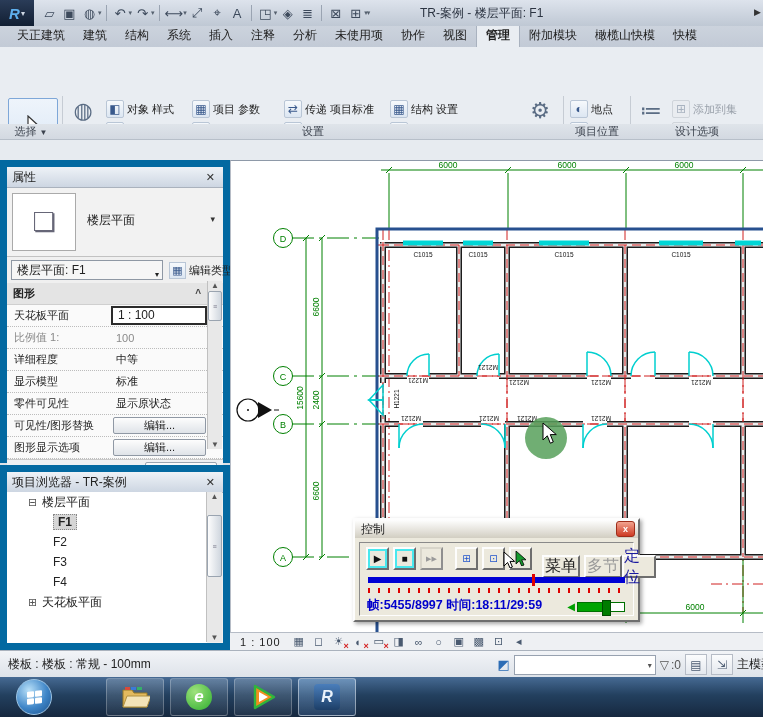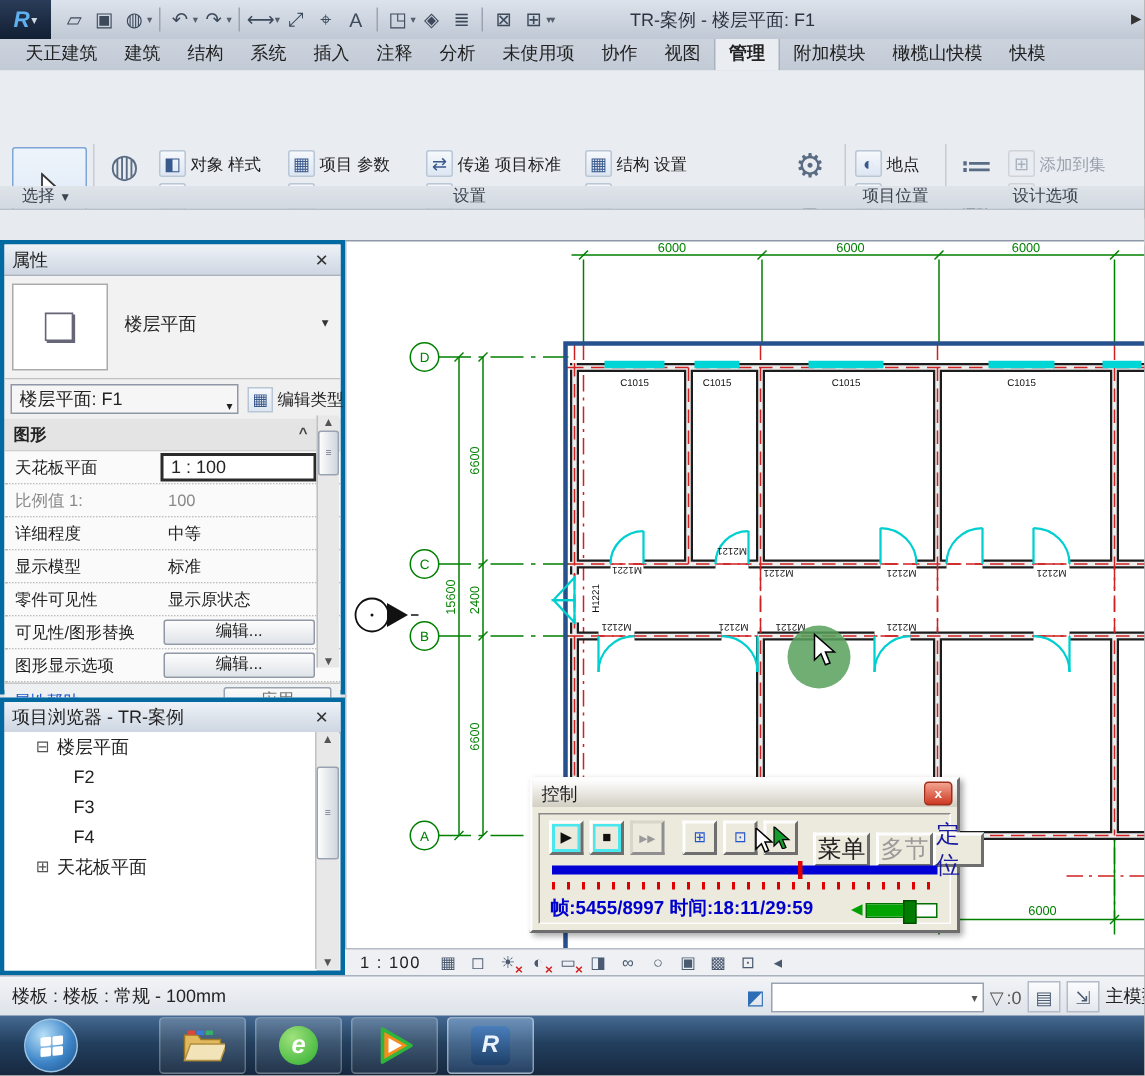--- a/index.html
+++ b/index.html
@@ -43,21 +43,21 @@
     font-size:12px;color:#39598c;background:linear-gradient(#f6f9fc,#dce6f2);border:1px solid #b9c6d6;border-radius:2px;}
   .rbtn.dis{color:#9aa1ab;}
   .rbtn.dis .ic{color:#a8b2bf;background:#e9ecf0;border-color:#cfd4da;}
   .dda{font-size:7px;color:#55606e;}
   #dcombo{position:absolute;left:668px;top:98px;width:110px;height:19px;background:#fff;border:1px solid #98a2b0;
     font-size:11px;line-height:17px;padding-left:4px;box-sizing:border-box;}
   
   #optbar{position:absolute;left:0;top:140px;width:763px;height:20px;background:#e7ebf0;border-bottom:1px solid #aab2bd;}
   
   #dock{position:absolute;left:0;top:160px;width:230px;height:490px;background:#dfe2e6;}
-  .pal{position:absolute;left:0;width:230px;background:#f0f0f0;border:3px solid #0369a1;box-sizing:border-box;}
+  .pal{position:absolute;left:0;width:230px;background:#f0f0f0;border:7px solid #0369a1;box-sizing:border-box;}
   .palhead{height:20px;background:linear-gradient(#eef2f7,#cdd6e2);border-bottom:1px solid #aab2bd;
     display:flex;align-items:center;padding:0 5px;font-size:12px;color:#222;}
   .palhead .x{margin-left:auto;font-size:11px;color:#333;padding:0 3px;}
   #props{top:0;height:303px;}
   #typebox{height:68px;background:#f2f2f2;border-bottom:1px solid #c2c2c2;position:relative;}
   #typeimg{position:absolute;left:5px;top:5px;width:62px;height:56px;background:#fff;border:1px solid #aaa;
     display:flex;align-items:center;justify-content:center;}
   #typename{position:absolute;left:80px;top:24px;font-size:12px;}
   #typedd{position:absolute;right:8px;top:26px;font-size:9px;color:#333;}
   #instrow{height:26px;position:relative;background:#f0f0f0;}
@@ -395,20 +395,23 @@
 
     <div class="pal" id="brow">
       <div class="palhead">
         <span>项目浏览器 - TR-案例</span>
         <span class="x">✕</span>
       </div>
       <div id="tree">
         <div class="trow lvl1">
             <span class="pm">⊟</span>
             <span>楼层平面</span>
+          </div>
+        <div class="trow lvl2">
+            <span class="sel">F1</span>
           </div>
         <div class="trow lvl2">
             <span>F2</span>
           </div>
         <div class="trow lvl2">
             <span>F3</span>
           </div>
         <div class="trow lvl2">
             <span>F4</span>
           </div>

